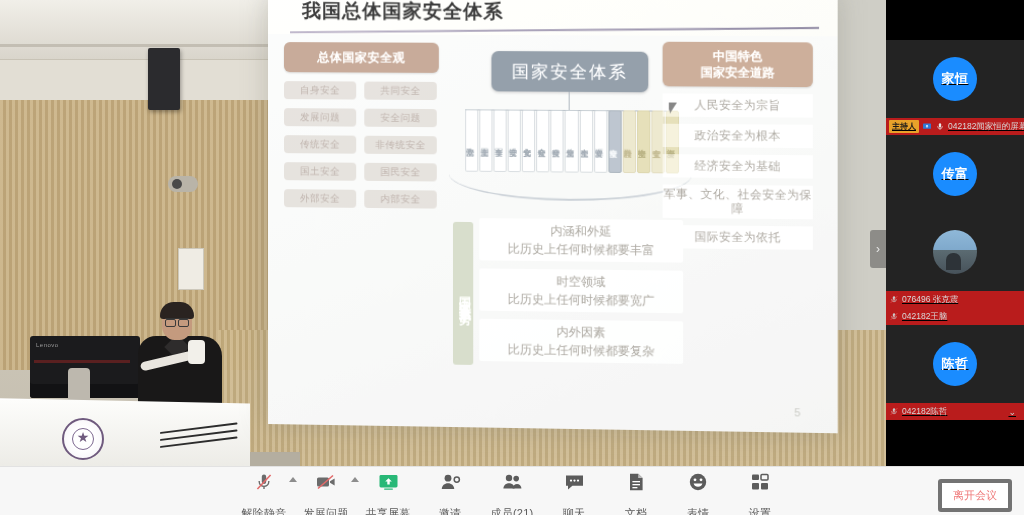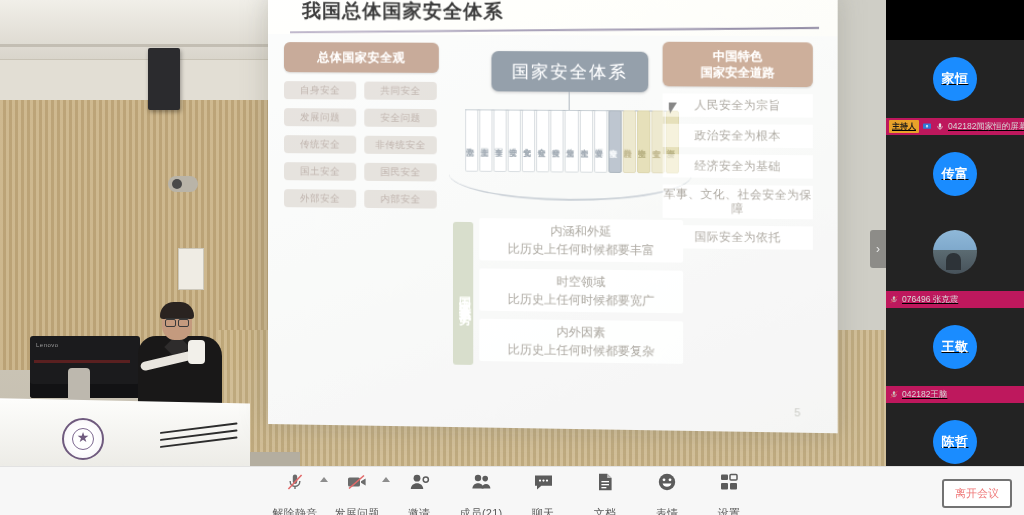--- a/index.html
+++ b/index.html
@@ -292,21 +292,21 @@
   }
   .avatar.photo {
     background: linear-gradient(180deg,#8fb8d8 0%, #7fa9cc 45%, #5b6b72 46%, #47525a 100%);
     position:relative; overflow:hidden;
   }
   .avatar.photo:after {
     content:''; position:absolute; left:13px; bottom:4px; width:15px; height:17px;
     background:#2d3338; border-radius:7px 7px 0 0;
   }
   .namebar {
-    position:relative; width:138px; height:17px; background:#be185d;
+    position:relative; width:138px; height:17px; background:#b91c1c;
     display:flex; align-items:center; gap:3px; padding-left:3px;
     color:#d8d8d8; font-size:8.5px; white-space:nowrap; overflow:hidden;
   }
   .host-badge {
     background:#e8a22a; color:#1a1a1a; font-size:8px; font-weight:bold;
     padding:1px 3px; border-radius:1px; flex:0 0 auto;
   }
   .mini-icon { width:10px; height:9px; flex:0 0 auto; display:block; }
   .chev { margin-left:auto; margin-right:8px; color:#cfcfcf; font-size:9px; }
 
@@ -323,21 +323,21 @@
   }
   .tb-ico { height:22px; display:flex; align-items:center; justify-content:center; }
   .tb-lbl { font-size:11px; color:#5b5b5b; margin-top:14px; letter-spacing:.2px; }
   .caret {
     position:absolute; right:-2px; top:8px;
     width:0;height:0;border-left:4px solid transparent;border-right:4px solid transparent;
     border-bottom:5px solid #8d8d8d;
   }
   .leave-btn {
     position:absolute; right:12px; top:12px;
-    padding:5px 11px; border:2px solid #737373; border-radius:3px;
+    padding:5px 11px; border:4px solid #737373; border-radius:3px;
     color:#ef7878; font-size:11px; background:#fff; cursor:pointer;
   }
 </style>
 </head>
 <body>
 
 <div id="app">
 
   <div class="stage">
 
@@ -491,23 +491,20 @@
           <div class="avatar photo"></div>
         </div>
         <div class="namebar">
           <svg class="mini-icon" viewBox="0 0 16 16">
             <path d="M8 2a2 2 0 0 1 2 2v4a2 2 0 0 1-4 0V4a2 2 0 0 1 2-2z" fill="#c9c9c9"></path>
             <path d="M4 7v1a4 4 0 0 0 8 0V7" stroke="#c9c9c9" stroke-width="1.2" fill="none"></path>
             <line x1="2" y1="14" x2="14" y2="2" stroke="#e24b4b" stroke-width="1.6"></line>
           </svg>
           <span>076496 张克震</span>
         </div>
-        <div class="tile">
-          <div class="avatar">王敬</div>
-        </div>
         <div class="namebar">
           <svg class="mini-icon" viewBox="0 0 16 16">
             <path d="M8 2a2 2 0 0 1 2 2v4a2 2 0 0 1-4 0V4a2 2 0 0 1 2-2z" fill="#c9c9c9"></path>
             <path d="M4 7v1a4 4 0 0 0 8 0V7" stroke="#c9c9c9" stroke-width="1.2" fill="none"></path>
             <line x1="2" y1="14" x2="14" y2="2" stroke="#e24b4b" stroke-width="1.6"></line>
           </svg>
           <span>042182王脑</span>
         </div>
         <div class="tile">
           <div class="avatar">陈哲</div>
@@ -545,20 +542,30 @@
               <path d="M15 9.2l4.6-2.8v7.2L15 10.8z" fill="#6b6b6b"></path>
               <line x1="3" y1="16.5" x2="18" y2="3.5" stroke="#e26a6a" stroke-width="1.6"></line>
             </svg>
           </div>
           <div class="tb-lbl">发展问题</div>
           <span class="caret"></span>
         </div>
         <div class="tb-item">
           <div class="tb-ico">
             <svg width="21" height="20" viewBox="0 0 21 20">
+              <rect x="1.5" y="3" width="18" height="12.5" rx="1.4" fill="#28b877"></rect>
+              <path d="M10.5 6.2l3.3 3.3h-2.1v3h-2.4v-3H7.2z" fill="#fff"></path>
+              <rect x="6" y="16.4" width="9" height="1.4" rx=".7" fill="#28b877"></rect>
+            </svg>
+          </div>
+          <div class="tb-lbl">共享屏幕</div>
+        </div>
+        <div class="tb-item">
+          <div class="tb-ico">
+            <svg width="21" height="20" viewBox="0 0 21 20">
               <circle cx="8" cy="6.2" r="3.4" fill="#5c5c5c"></circle>
               <path d="M1.8 17c0-3.6 2.8-5.8 6.2-5.8s6.2 2.2 6.2 5.8z" fill="#5c5c5c"></path>
               <circle cx="16.8" cy="7.6" r="2.6" fill="none" stroke="#5c5c5c" stroke-width="1.5"></circle>
             </svg>
           </div>
           <div class="tb-lbl">邀请</div>
         </div>
         <div class="tb-item">
           <div class="tb-ico">
             <svg width="21" height="20" viewBox="0 0 21 20">

